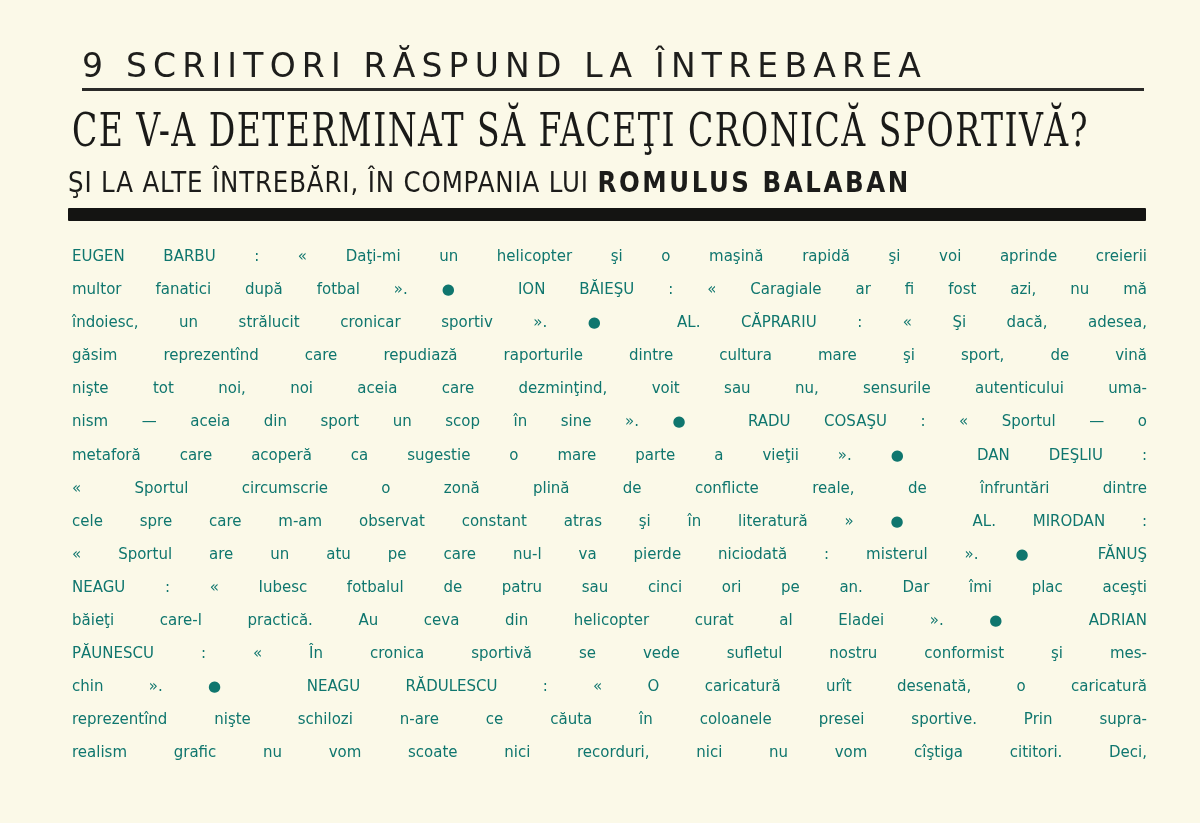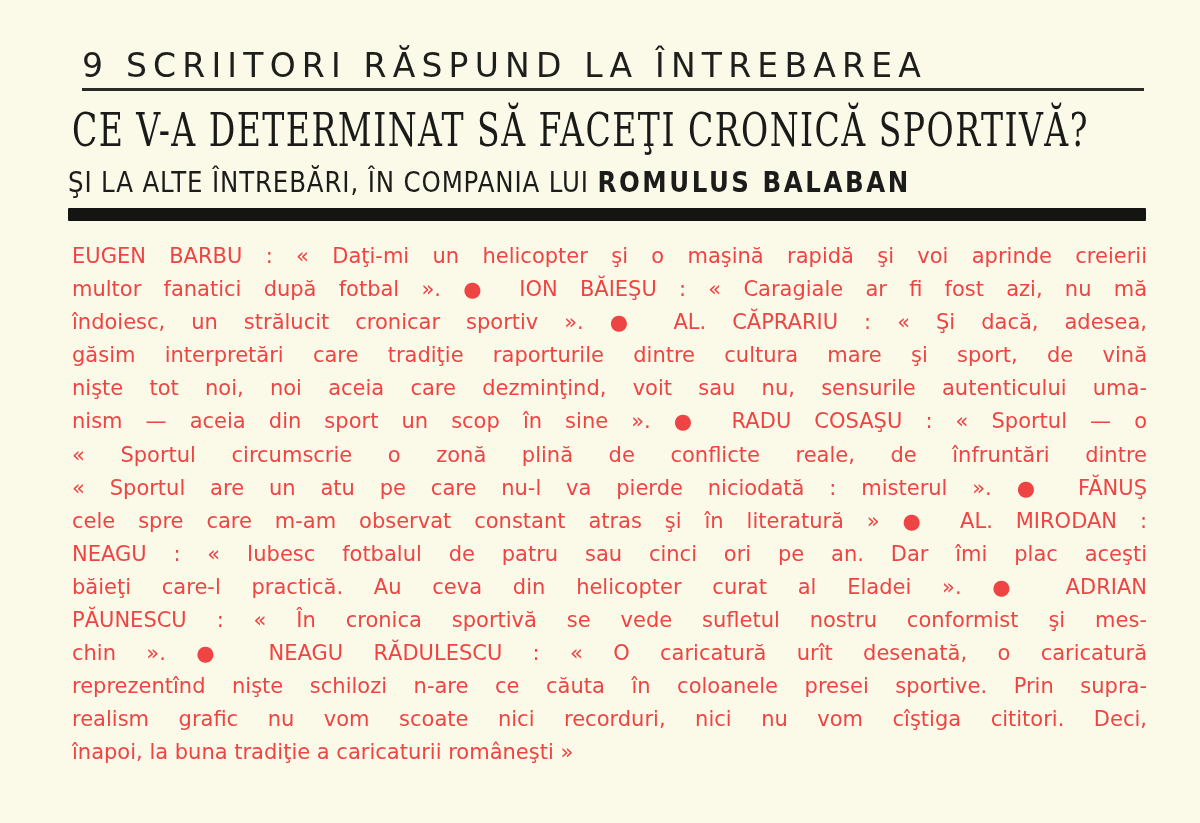--- a/index.html
+++ b/index.html
@@ -82,23 +82,23 @@
       height: 13px;
       background: #141412;
       border-radius: 1px;
     }
     .body-text {
       position: absolute;
       left: 72px;
       top: 240px;
       width: 1075px;
       font-family: "DejaVu Sans", sans-serif;
-      font-size: 21px;
+      font-size: 15px;
       line-height: 33.1px;
-      color: #ef4444;
+      color: #0f766e;
     }
     .body-text .line {
       display: block;
       white-space: nowrap;
       text-align: justify;
       text-align-last: justify;
       width: 1075px;
       height: 33.1px;
       overflow: visible;
     }
@@ -120,28 +120,28 @@
     <span>ŞI LA ALTE ÎNTREBĂRI, ÎN COMPANIA LUI</span>
     <span class="bold-name">ROMULUS BALABAN</span>
   </div>
 
   <div class="heavy-rule"></div>
 
   <div class="body-text">
     <span class="line">EUGEN BARBU : « Daţi-mi un helicopter şi o maşină rapidă şi voi aprinde creierii</span>
     <span class="line">multor fanatici după fotbal ».  ● ION BĂIEŞU : « Caragiale ar fi fost azi, nu mă</span>
     <span class="line">îndoiesc, un strălucit cronicar sportiv ».  ● AL. CĂPRARIU : « Şi dacă, adesea,</span>
-    <span class="line">găsim interpretări care tradiţie raporturile dintre cultura mare şi sport, de vină</span>
+    <span class="line">găsim reprezentînd care repudiază raporturile dintre cultura mare şi sport, de vină</span>
     <span class="line">nişte tot noi, noi aceia care dezminţind, voit sau nu, sensurile autenticului uma-</span>
     <span class="line">nism — aceia din sport un scop în sine ».  ● RADU COSAŞU : « Sportul — o</span>
+    <span class="line">metaforă care acoperă ca sugestie o mare parte a vieţii ».  ● DAN DEŞLIU :</span>
     <span class="line">« Sportul circumscrie o zonă plină de conflicte reale, de înfruntări dintre</span>
+    <span class="line">cele spre care m-am observat constant atras şi în literatură »  ● AL. MIRODAN :</span>
     <span class="line">« Sportul are un atu pe care nu-l va pierde niciodată : misterul ».  ● FĂNUŞ</span>
-    <span class="line">cele spre care m-am observat constant atras şi în literatură »  ● AL. MIRODAN :</span>
     <span class="line">NEAGU : « Iubesc fotbalul de patru sau cinci ori pe an. Dar îmi plac aceşti</span>
     <span class="line">băieţi care-l practică. Au ceva din helicopter curat al Eladei ».  ● ADRIAN</span>
     <span class="line">PĂUNESCU : « În cronica sportivă se vede sufletul nostru conformist şi mes-</span>
     <span class="line">chin ».  ● NEAGU RĂDULESCU : « O caricatură urît desenată, o caricatură</span>
     <span class="line">reprezentînd nişte schilozi n-are ce căuta în coloanele presei sportive. Prin supra-</span>
     <span class="line">realism grafic nu vom scoate nici recorduri, nici nu vom cîştiga cititori. Deci,</span>
-    <span class="line last">înapoi, la buna tradiţie a caricaturii româneşti »</span>
   </div>
 
 </div>
 
 </body></html>

